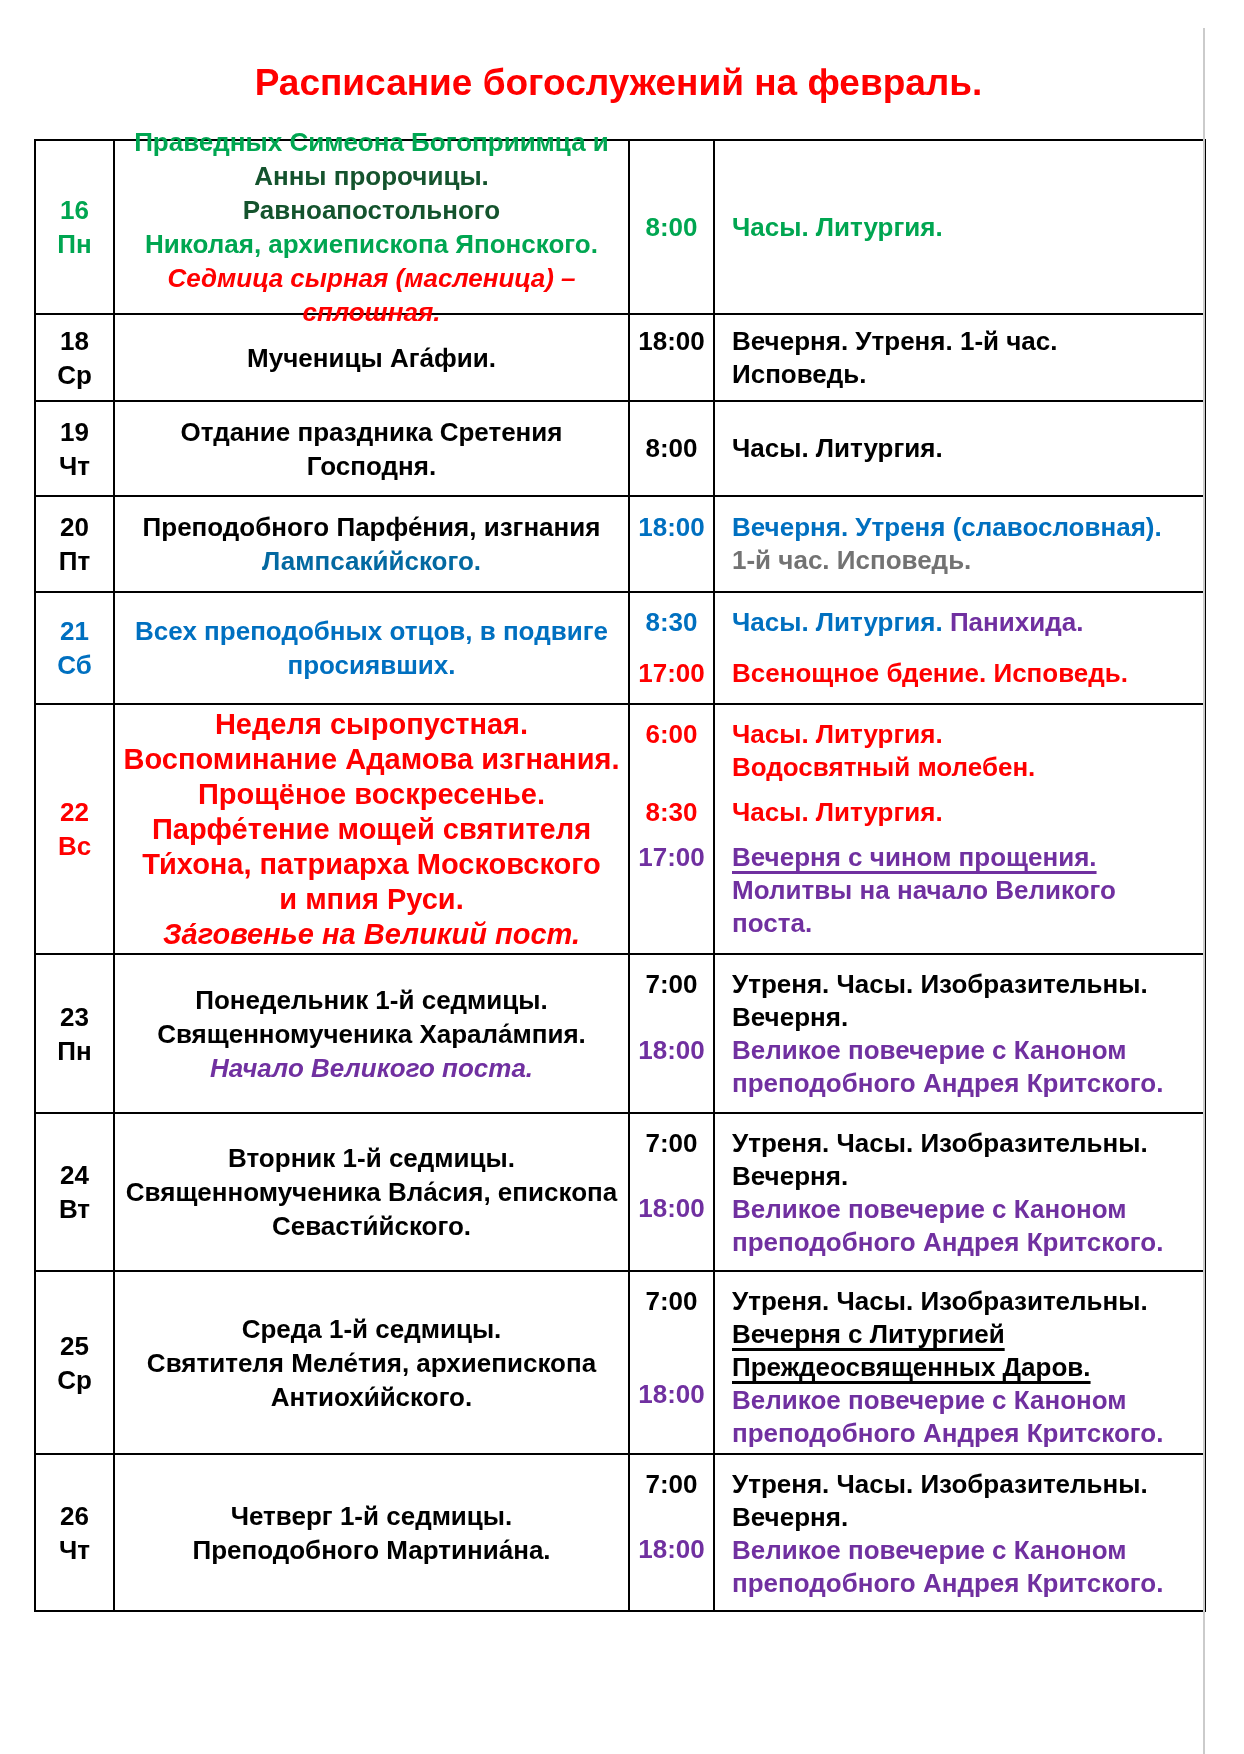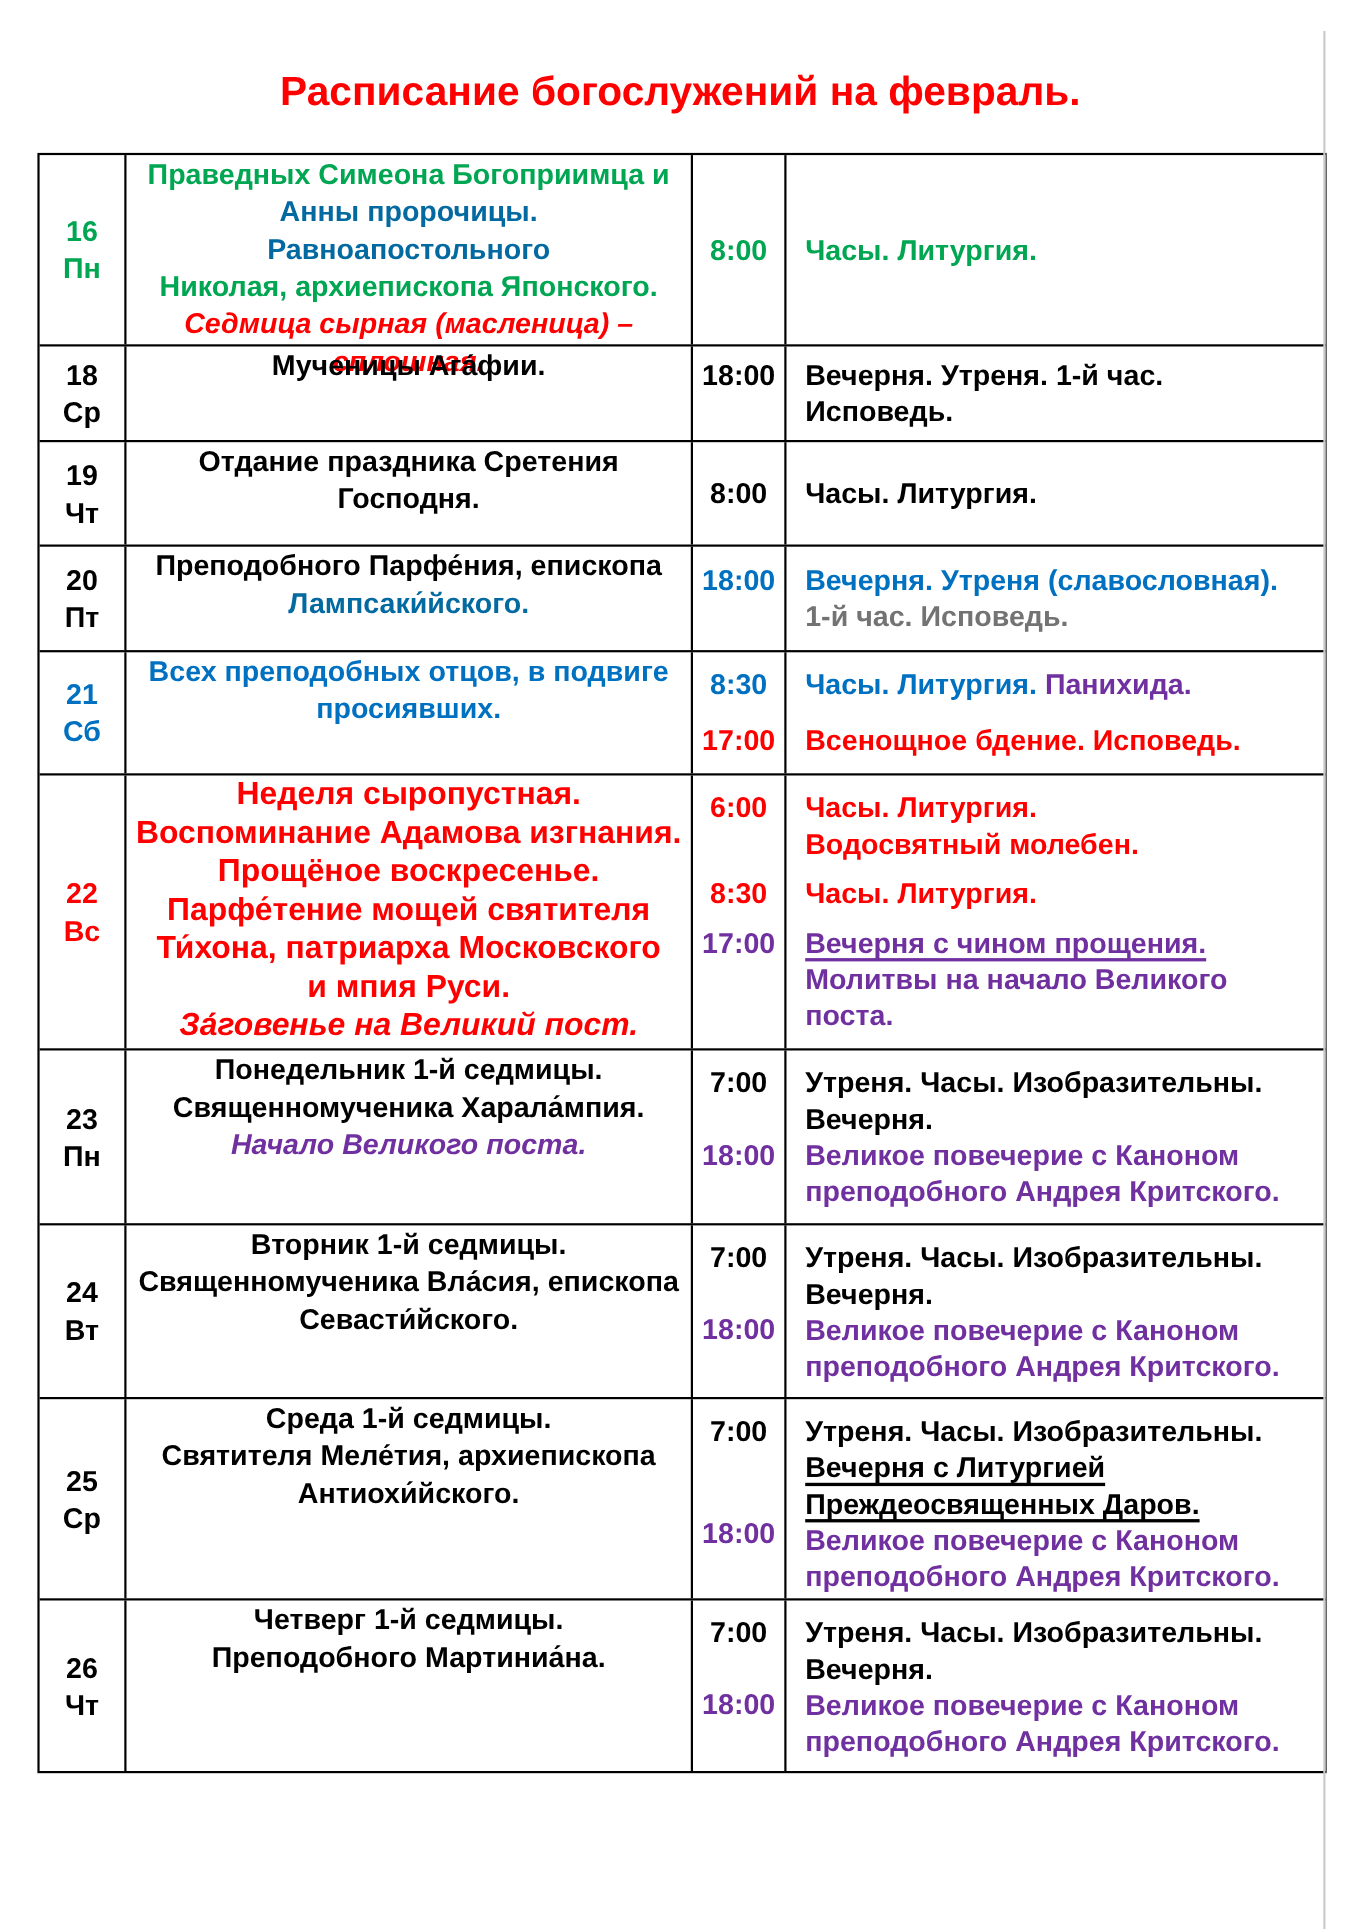--- a/index.html
+++ b/index.html
@@ -18,21 +18,21 @@
   }
   .row{display:flex;box-sizing:border-box;}
   .row + .row{border-top:2px solid #000;}
   .cell{box-sizing:border-box;}
   .date-cell{
     width:77px;display:flex;flex-direction:column;justify-content:center;
     align-items:center;font-size:26px;line-height:34px;text-align:center;
   }
   .desc-cell{
     width:515px;border-left:2px solid #000;
-    display:flex;flex-direction:column;justify-content:flex-start;
+    display:flex;flex-direction:column;justify-content:center;
     text-align:center;font-size:26px;line-height:34px;padding:0 8px;
   }
   .desc-cell.big{font-size:29px;line-height:35px;}
   .time-cell{
     width:85px;border-left:2px solid #000;
     display:flex;flex-direction:column;justify-content:center;
     font-size:26px;line-height:33px;text-align:center;
   }
   .services-cell{
     flex:1;border-left:2px solid #000;
@@ -51,21 +51,21 @@
 <div class="page">
   <div class="title" style="color: rgb(255, 0, 0);">Расписание богослужений на февраль.</div>
   <div class="schedule">
       <div class="row" style="height: 172px;">
         <div class="cell date-cell">
           <div style="color: rgb(0, 166, 81);">16</div>
           <div style="color: rgb(0, 166, 81);">Пн</div>
         </div>
         <div class="cell desc-cell">
           <div class="desc-line" style="color: rgb(0, 166, 81);">Праведных Симеона Богоприимца и</div>
-          <div class="desc-line" style="color: #0369a1;">Анны пророчицы. Равноапостольного</div>
+          <div class="desc-line" style="color: #14532d;">Анны пророчицы. Равноапостольного</div>
           <div class="desc-line" style="color: rgb(0, 166, 81);">Николая, архиепископа Японского.</div>
           <div class="desc-line italic" style="color: rgb(255, 0, 0);">Седмица сырная (масленица) – сплошная.</div>
         </div>
         <div class="cell time-cell">
           <div class="time-slot" style="height: 33px;">
             <span style="color: rgb(0, 166, 81);">8:00</span>
           </div>
         </div>
         <div class="cell services-cell">
           <div class="svc-group">
@@ -111,21 +111,21 @@
             <div class="svc-line"><span class="seg" style="color: rgb(0, 0, 0);">Часы. Литургия.</span></div>
           </div>
         </div>
       </div>
       <div class="row" style="height: 96px;">
         <div class="cell date-cell">
           <div style="color: rgb(0, 0, 0);">20</div>
           <div style="color: rgb(0, 0, 0);">Пт</div>
         </div>
         <div class="cell desc-cell">
-          <div class="desc-line" style="color: rgb(0, 0, 0);">Преподобного Парфе́ния, епископа</div>
+          <div class="desc-line" style="color: rgb(0, 0, 0);">Преподобного Парфе́ния, изгнания</div>
           <div class="desc-line" style="color: #0369a1;">Лампсаки́йского.</div>
         </div>
         <div class="cell time-cell">
           <div class="time-slot" style="height: 66px;">
             <span style="color: rgb(0, 112, 192);">18:00</span>
           </div>
         </div>
         <div class="cell services-cell">
           <div class="svc-group">
             <div class="svc-line"><span class="seg" style="color: rgb(0, 112, 192);">Вечерня. Утреня (славословная).</span></div>

